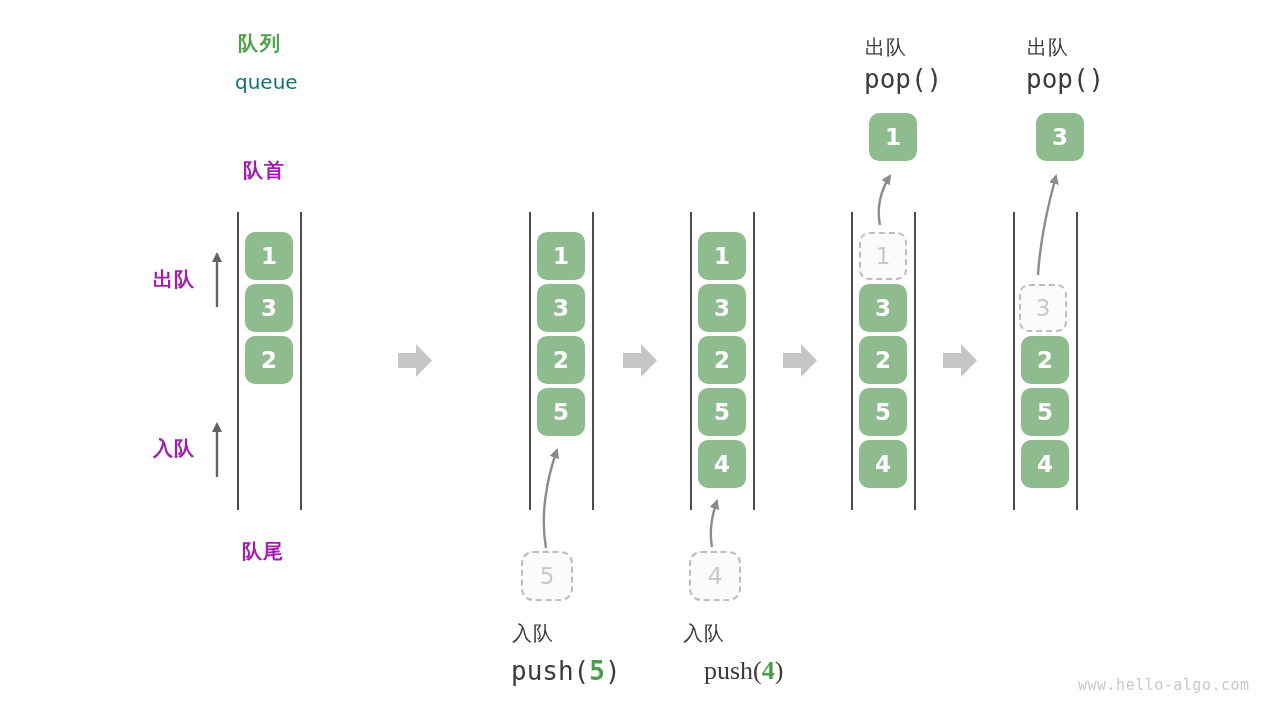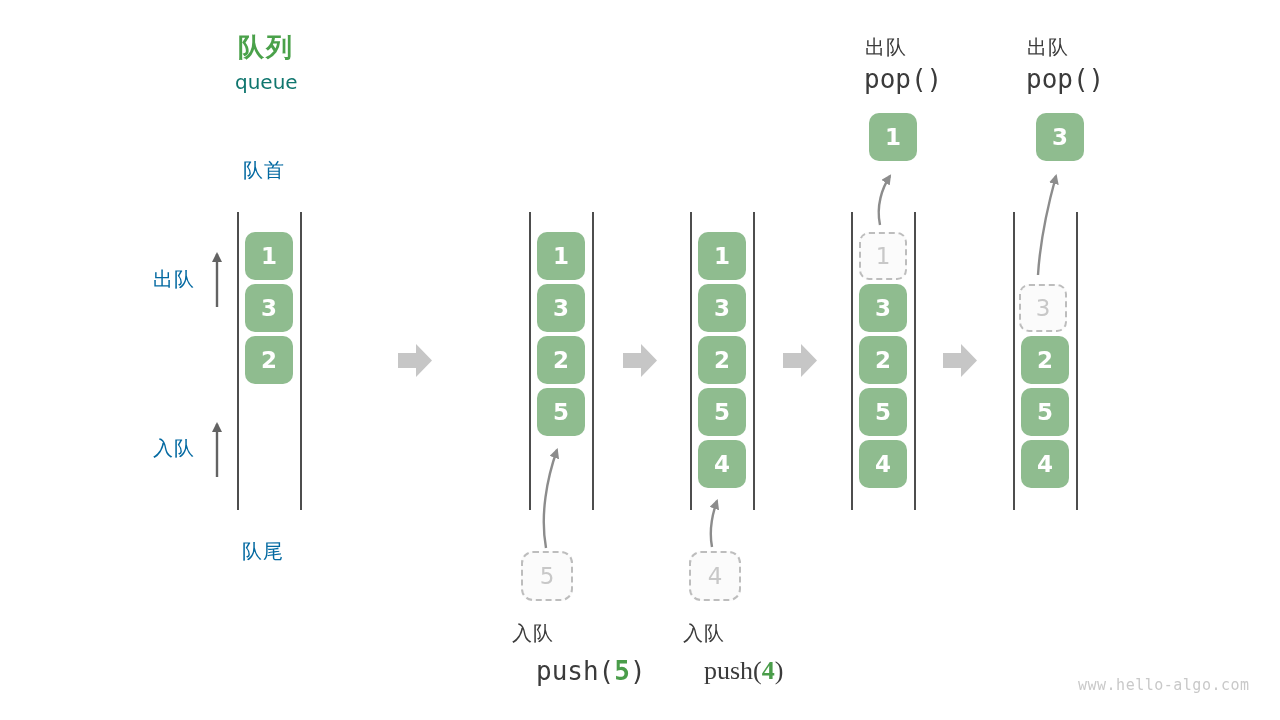--- a/index.html
+++ b/index.html
@@ -1,21 +1,21 @@
 <!DOCTYPE html>
 <html><head>
 <meta charset="utf-8">
 <style>
   html,body{margin:0;padding:0;background:#fff;}
   .canvas{position:relative;width:1280px;height:720px;background:#ffffff;overflow:hidden;
           font-family:"DejaVu Sans",sans-serif;}
   .abs{position:absolute;}
-  .title-zh{font-size:26px;font-weight:bold;color:#4aa14a;letter-spacing:2px;}
+  .title-zh{font-size:20px;font-weight:bold;color:#4aa14a;letter-spacing:2px;}
   .title-en{font-size:20px;color:#0f766e;}
-  .cjk-label{font-size:20px;font-weight:normal;color:#0369a1;letter-spacing:1px;}
+  .cjk-label{font-size:20px;font-weight:bold;color:#a21caf;letter-spacing:1px;}
   .op-zh{font-size:20px;color:#3b3b3b;letter-spacing:1px;}
   .code{font-family:"DejaVu Sans Mono",monospace;font-size:26px;color:#3b3b3b;}
   .code .arg{color:#4a9d4a;font-weight:bold;}
   .vline{position:absolute;width:1.5px;background:#4d4d4d;}
   .cell{position:absolute;width:48px;height:48px;border-radius:10px;background:#8fbc8f;
         display:flex;align-items:center;justify-content:center;
         color:#ffffff;font-size:23px;font-weight:bold;box-sizing:border-box;}
   .ghost{background:#fbfbfb;border:2px dashed #bdbdbd;color:#c8c8c8;font-weight:normal;}
   .pending{width:52px;height:50px;border-radius:12px;background:#fbfbfb;
            border:2px dashed #bdbdbd;color:#c8c8c8;font-weight:normal;}
@@ -99,20 +99,20 @@
   <div class="cell" style="left:1021px;top:388px;">5</div>
   <div class="cell" style="left:1021px;top:440px;">4</div>
   <div class="cell" style="left:1036px;top:113px;">3</div>
 
   <div class="abs op-zh" style="left:865px;top:34px;">出队</div>
   <div class="abs code" style="left:864px;top:64px;">pop()</div>
   <div class="abs op-zh" style="left:1027px;top:34px;">出队</div>
   <div class="abs code" style="left:1026px;top:64px;">pop()</div>
 
   <div class="abs op-zh" style="left:512px;top:620px;">入队</div>
-  <div class="abs code" style="left:536px;top:656px;"><span>push(</span><span class="arg">5</span><span>)</span></div>
+  <div class="abs code" style="left:511px;top:656px;"><span>push(</span><span class="arg">5</span><span>)</span></div>
 
   <div class="abs op-zh" style="left:683px;top:620px;">入队</div>
   <div class="abs code" style="left:704px;top:656px;font-family:Liberation Serif, serif;"><span>push(</span><span class="arg">4</span><span>)</span></div>
 
   <div class="abs watermark" style="left:1078px;top:676px;">www.hello-algo.com</div>
 
 </div>
 
 </body></html>

